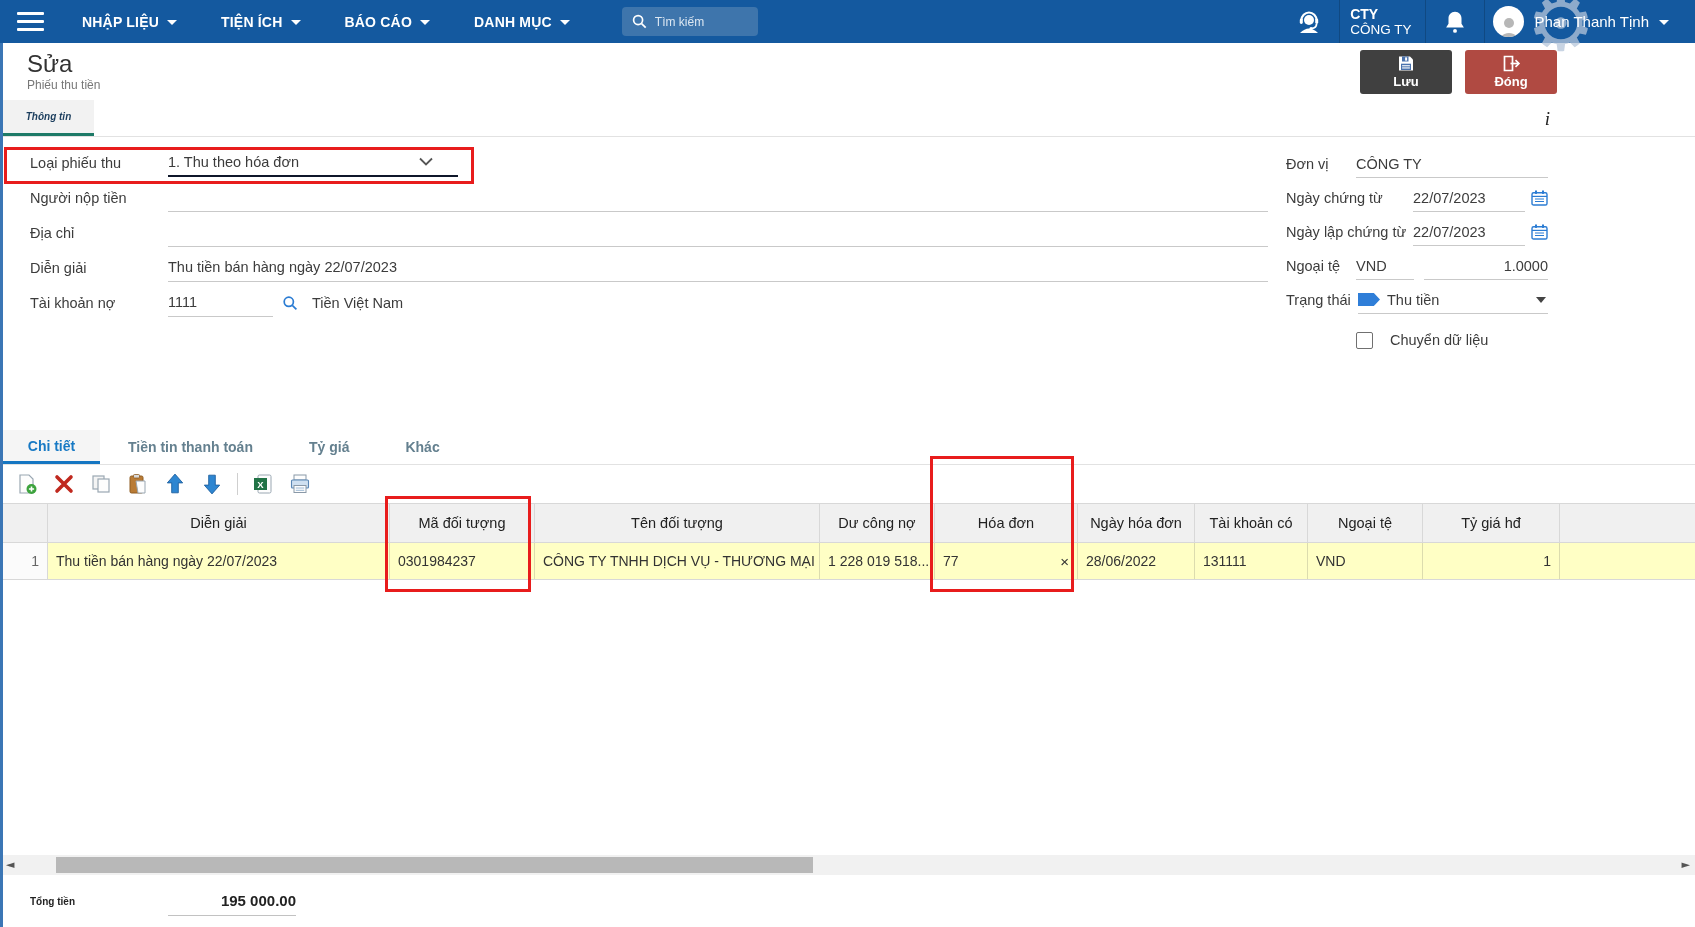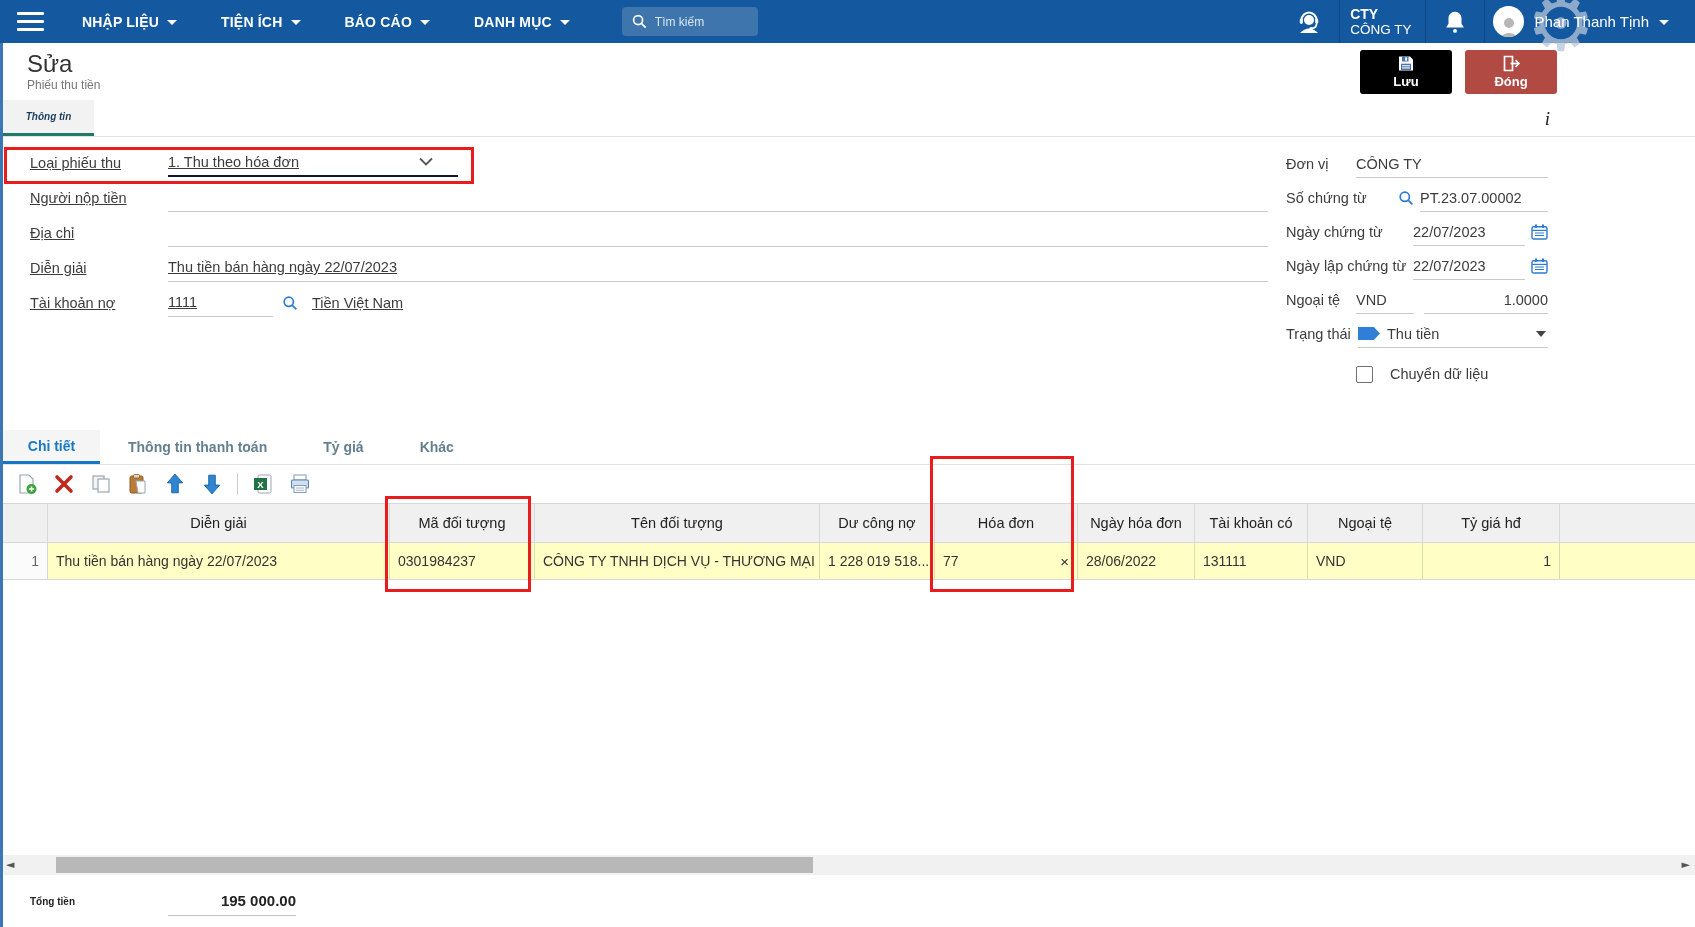--- a/index.html
+++ b/index.html
@@ -29,31 +29,31 @@
 
   
   .content { position:relative; height:884px; border-left:3px solid #3b76b5; display:flex; flex-direction:column; background:#fff; }
 
   
   .page-header { height:57px; display:flex; align-items:center; padding:0 10px 0 24px; }
   .page-title { font-size:24px; color:#333; line-height:1.05; }
   .page-subtitle { font-size:12px; color:#777; margin-top:1px; }
   .hdr-buttons { margin-left:auto; display:flex; gap:13px; padding-right:128px; }
   .btn { width:92px; height:44px; border-radius:3px; color:#fff; display:flex; flex-direction:column; align-items:center; justify-content:center; gap:2px; font-size:13px; font-weight:bold; cursor:pointer; }
-  .btn-save { background:#000000; }
+  .btn-save { background:#404040; }
   .btn-close { background:#b04a42; }
 
   
   .main-tabbar { height:37px; border-bottom:1px solid #e2e2e2; display:flex; align-items:stretch; position:relative; }
   .main-tab { width:91px; background:#f2f2f2; border-bottom:3px solid #1d7a67; display:flex; align-items:center; justify-content:center; font-weight:bold; font-size:10px; color:#1c3e5e; cursor:pointer;font-style:italic; }
   .info-i { position:absolute; right:145px; top:8px; font-family:"Liberation Serif", serif; font-style:italic; font-size:19px; color:#222; cursor:pointer; }
 
   
   .form-area { height:293px; position:relative; font-size:14.5px; color:#3c3c3c; }
-  .form-left { position:absolute; left:0; top:8px; width:1270px;text-decoration:underline; }
+  .form-left { position:absolute; left:0; top:8px; width:1270px; }
   .fl-row { display:flex; align-items:center; height:35px; padding-left:27px; }
   .fl-label { width:138px; flex:none; }
   .sel-box { width:290px; height:28px; display:flex; align-items:center; border-bottom:2px solid #0f172a; cursor:pointer; }
   .sel-box .sel-val { flex:1; }
   .line-wide { width:1100px; height:28px; display:flex; align-items:center; border-bottom:1px solid #c9c9c9; }
   .inp-small { width:105px; height:28px; display:flex; align-items:center; border-bottom:1px solid #c9c9c9; }
   .acct-name { margin-left:14px; color:#3c3c3c; }
   .mag-ico { margin-left:9px; display:flex; align-items:center; cursor:pointer; }
 
   .form-right { position:absolute; left:1283px; top:10px; width:262px; }
@@ -262,32 +262,20 @@
       </div>
 
       <div class="form-right">
         <div class="fr-row">
           <span class="fr-label" style="width:70px">Đơn vị</span>
           <div class="val-box w-flex">
               <span>CÔNG TY</span>
             </div>
         </div>
         <div class="fr-row">
-          <span class="fr-label w-flex">Số chứng từ</span>
-          <span class="mag-ico" style="margin:0 6px 0 0">
-            <svg width="16" height="16" viewBox="0 0 16 16">
-                <circle cx="6.8" cy="6.8" r="4.6" fill="none" stroke="#2b7cd3" stroke-width="1.7"></circle>
-                <line x1="10.3" y1="10.3" x2="14.4" y2="14.4" stroke="#2b7cd3" stroke-width="1.7"></line>
-              </svg>
-          </span>
-          <div class="val-box" style="width:128px">
-              <span>PT.23.07.00002</span>
-            </div>
-        </div>
-        <div class="fr-row">
           <span class="fr-label w-flex">Ngày chứng từ</span>
           <div class="val-box" style="width:112px">
               <span>22/07/2023</span>
             </div>
           <span class="cal-ico">
             <svg width="17" height="16" viewBox="0 0 17 16">
                 <rect x="1" y="2.8" width="15" height="12.2" rx="1.6" fill="#fff" stroke="#2b7cd3" stroke-width="1.4"></rect>
                 <line x1="1" y1="6.4" x2="16" y2="6.4" stroke="#2b7cd3" stroke-width="1.2"></line>
                 <rect x="4" y="0.5" width="2" height="3.4" fill="#2b7cd3"></rect>
                 <rect x="11" y="0.5" width="2" height="3.4" fill="#2b7cd3"></rect>
@@ -332,21 +320,21 @@
         </div>
         <div class="fr-row" style="padding-left:70px; margin-top:6px">
           <span class="checkbox"></span>
           <span class="chk-label">Chuyển dữ liệu</span>
         </div>
       </div>
     </div>
 
     <div class="detail-tabbar">
       <div class="dtab active">Chi tiết</div>
-      <div class="dtab">Thông tin thanh toán</div>
+      <div class="dtab">Tiền tin thanh toán</div>
       <div class="dtab">Tỷ giá</div>
       <div class="dtab">Khác</div>
     </div>
 
     <div class="toolbar">
       <span class="tool">
         <svg width="22" height="22" viewBox="0 0 22 22">
             <path d="M4 2 h9 l4 4 v14 h-13 z" fill="#fdfdfd" stroke="#9aa7b2" stroke-width="1.2"></path>
             <circle cx="15.5" cy="16" r="5" fill="#3da33d"></circle>
             <path d="M15.5 13.4 v5.2 M12.9 16 h5.2" stroke="#fff" stroke-width="1.6"></path>

